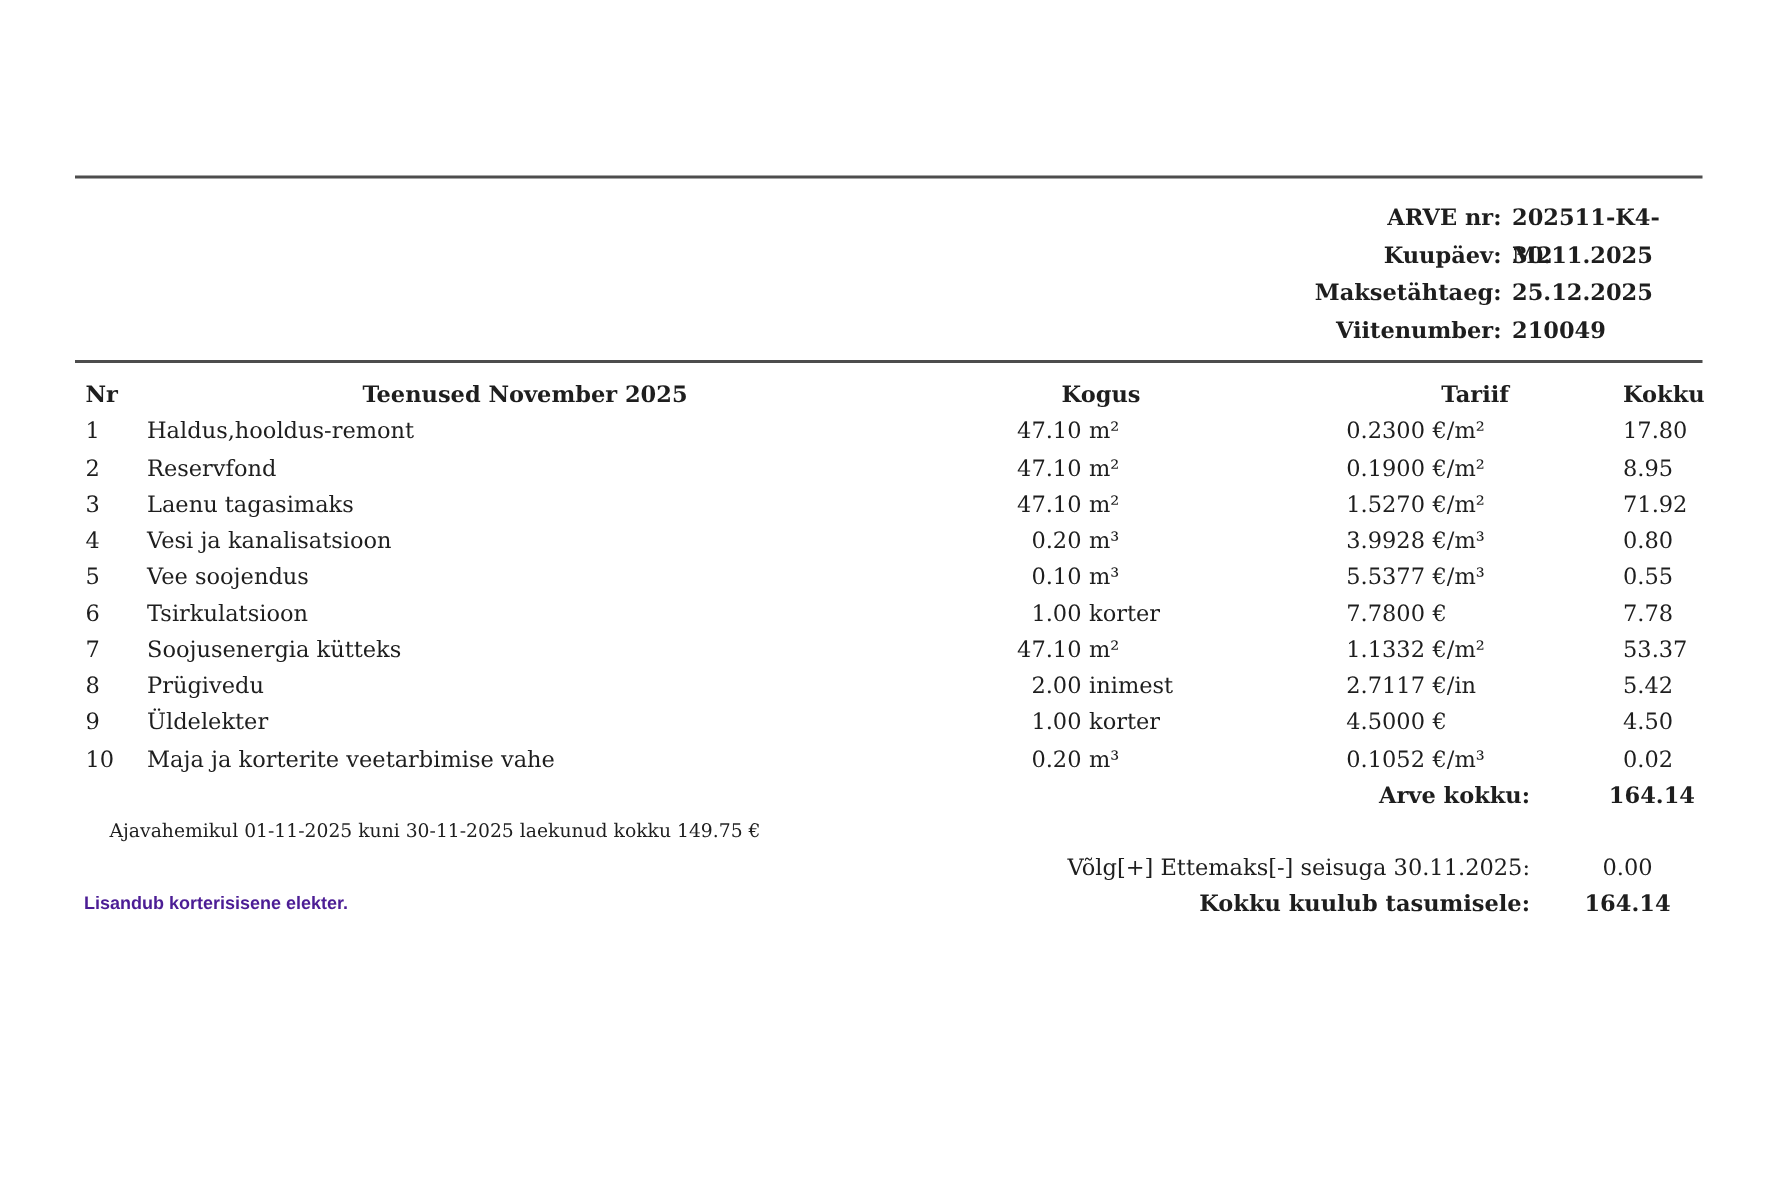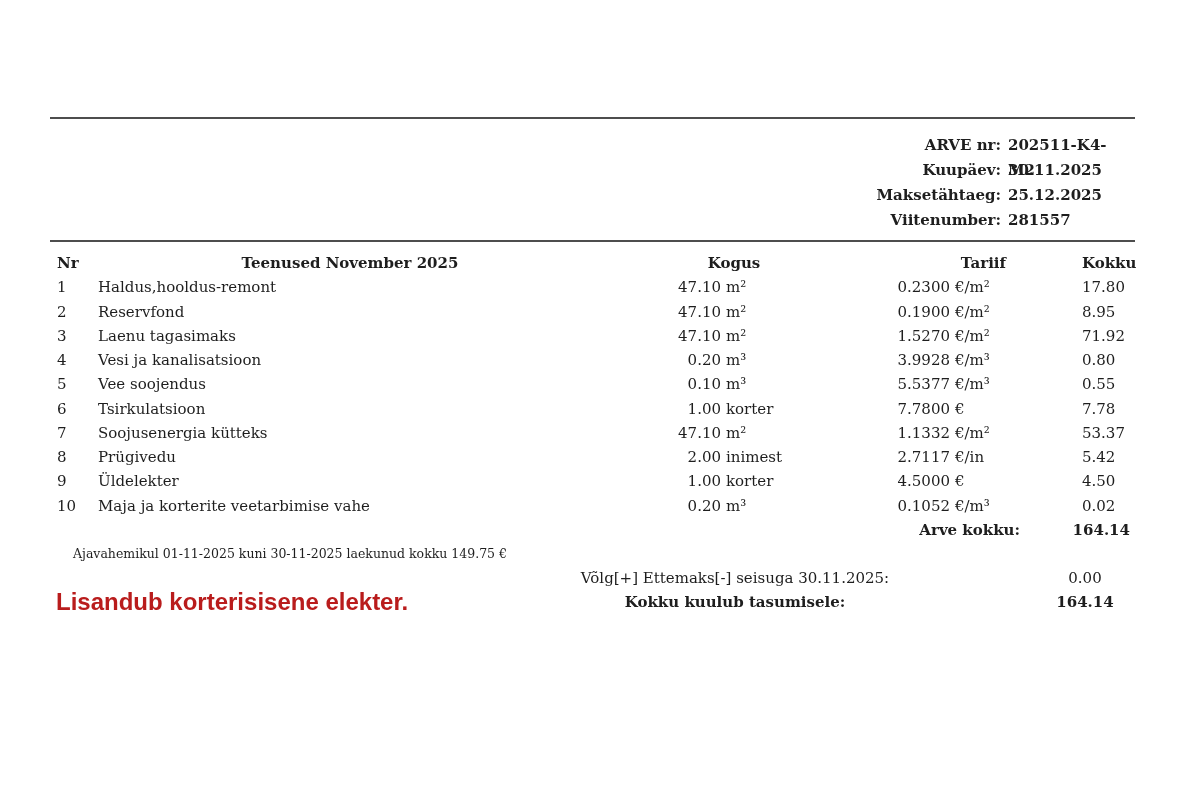--- a/index.html
+++ b/index.html
@@ -39,29 +39,29 @@
   .c-qty-num{left:552px;width:119px;text-align:right;}
   .c-qty-unit{left:676px;}
   .c-tariff-num{left:790px;width:110px;text-align:right;}
   .c-tariff-unit{left:905px;}
   .t-label{left:600px;width:370px;text-align:right;font-weight:bold;}
   .t-value{left:980px;width:100px;text-align:right;font-weight:bold;}
 
   
   .note-period{position:absolute;left:73px;top:544px;font-size:12.5px;line-height:20px;}
   .sumrow{position:absolute;left:450px;width:685px;height:24px;line-height:24px;}
-  .sumrow .s-label{position:absolute;left:0;width:570px;text-align:center;}
+  .sumrow .s-label{position:absolute;left:0;width:570px;text-align:right;}
   .sumrow .s-value{position:absolute;left:585px;width:100px;text-align:center;}
   .row-balance{top:566px;}
   .row-due{top:590px;}
   .row-due .s-label,.row-due .s-value{font-weight:bold;}
   .note-electricity{
     position:absolute;left:56px;top:589px;
     font-family:"Liberation Sans", sans-serif;
-    font-weight:bold;font-size:24px;line-height:26px;color:#b91c1c;
+    font-weight:bold;font-size:12px;line-height:26px;color:#4c1d95;
   }
 </style>
 </head>
 <body>
 
 <div class="page">
 
   <div class="rule rule-top"></div>
 
 
@@ -76,21 +76,21 @@
       <span class="meta-value">30.11.2025</span>
     </div>
 
     <div class="meta-line">
       <span class="meta-label">Maksetähtaeg:</span>
       <span class="meta-value">25.12.2025</span>
     </div>
 
     <div class="meta-line">
       <span class="meta-label">Viitenumber:</span>
-      <span class="meta-value">281557</span>
+      <span class="meta-value">210049</span>
     </div>
   </div>
 
   <div class="rule rule-mid"></div>
 
   <div class="tbl">
     <div class="trow thead">
       <span class="h-nr">Nr</span>
       <span class="h-service">Teenused November 2025</span>
       <span class="h-qty">Kogus</span>

